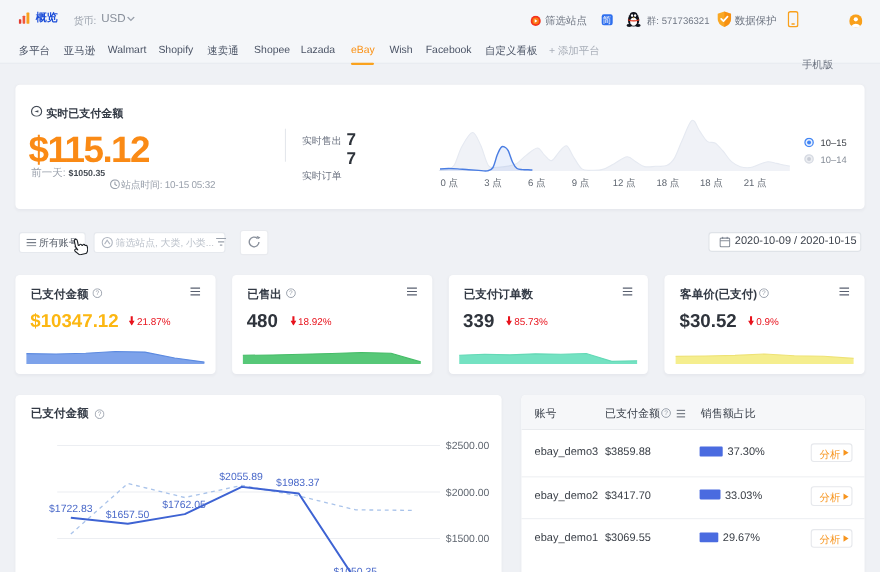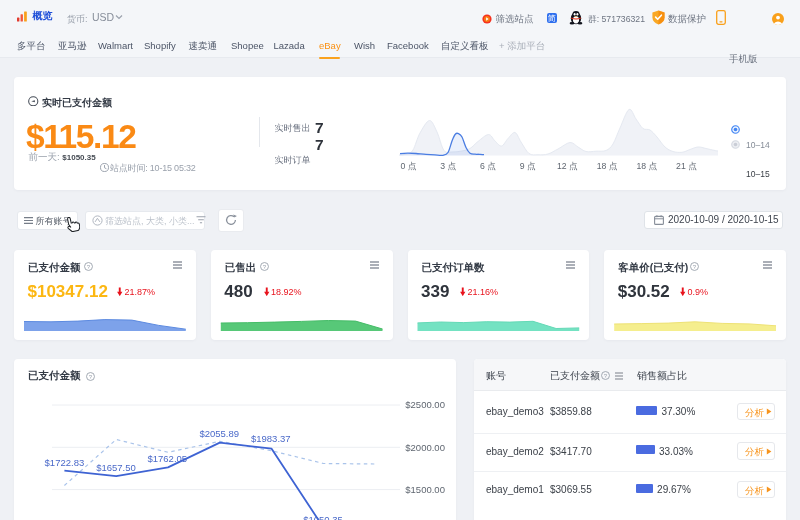--- a/index.html
+++ b/index.html
@@ -105,21 +105,21 @@
 <div class="abs t" style="left:527.7px;top:160.5px;font-size:8.7px;color:#5f6670;transform:translateX(-50%);">9 点</div>
 <div class="abs t" style="left:567.4px;top:160.5px;font-size:8.7px;color:#5f6670;transform:translateX(-50%);">12 点</div>
 <div class="abs t" style="left:607.1px;top:160.5px;font-size:8.7px;color:#5f6670;transform:translateX(-50%);">18 点</div>
 <div class="abs t" style="left:646.8px;top:160.5px;font-size:8.7px;color:#5f6670;transform:translateX(-50%);">18 点</div>
 <div class="abs t" style="left:686.5px;top:160.5px;font-size:8.7px;color:#5f6670;transform:translateX(-50%);">21 点</div>
 
 <svg class="abs" style="left:731px;top:125px;" width="9" height="9" viewBox="0 0 10 10">
   <circle cx="5" cy="5" r="4.2" fill="#eaf2fe" stroke="#4285f4" stroke-width="1.3"></circle>
   <circle cx="5" cy="5" r="2.0" fill="#4285f4"></circle>
 </svg>
-<div class="abs t" style="left:746px;top:125px;font-size:8.5px;color:#3a3f46;margin-top:44px;">10–15</div>
+<div class="abs t" style="left:746px;top:125px;font-size:8.5px;color:#3a3f46;">10–15</div>
 <svg class="abs" style="left:731px;top:140.4px;" width="9" height="9" viewBox="0 0 10 10">
   <circle cx="5" cy="5" r="4.2" fill="#eceef2" stroke="#d6dae2" stroke-width="1.3"></circle>
   <circle cx="5" cy="5" r="2.0" fill="#c9cdd6"></circle>
 </svg>
 <div class="abs t" style="left:746px;top:140.4px;font-size:8.5px;color:#858c97;">10–14</div>
 
 <div class="abs" style="left:17px;top:210.5px;width:60.5px;height:19px;background:#fff;border:1px solid #e6e9ee;border-radius:3px;"></div>
 <svg class="abs" style="left:24px;top:216.5px;" width="9" height="7" viewBox="0 0 9 7">
   <path d="M0,0.6 h9 M0,3.5 h9 M0,6.4 h9" stroke="#767d88" stroke-width="1.1"></path>
 </svg>
@@ -189,21 +189,21 @@
   </svg>
 <div class="card" style="left:407.5px;top:250px;width:181.75px;height:90px;"></div>
 <div class="abs t" style="left:421.5px;top:260.5px;font-size:10.5px;font-weight:bold;color:#333a45;">已支付订单数</div>
 <svg class="abs" style="left:566.25px;top:260.5px;" width="9" height="8" viewBox="0 0 9 8">
     <path d="M0,1 h9 M0,4 h9 M0,7 h9" stroke="#596070" stroke-width="1.1"></path>
   </svg>
 <div class="abs t" style="left:421.0px;top:281.5px;font-size:17px;font-weight:bold;color:#2f343c;">339</div>
 <svg class="abs" style="left:460px;top:286.5px;" width="5.5" height="9.5" viewBox="0 0 5.5 9.5">
     <path d="M1.8,0.4 h1.9 v4.3 h1.7 L2.75,9.2 L0.1,4.7 h1.7 Z" fill="#e8131d"></path>
   </svg>
-<div class="abs t" style="left:467.5px;top:286.5px;font-size:9px;color:#e8131d;">21.16%</div>
+<div class="abs t" style="left:467.5px;top:286.5px;font-size:9px;color:#e8131d;">85.73%</div>
 <svg class="abs" style="left:0;top:0;" width="800" height="520" viewBox="0 0 800 520">
     <path d="M417.5,322.9 L440.6,322.0 L463.7,322.6 L486.8,321.7 L509.9,322.1 L533.0,321.3 L556.1,328.5 L579.2,327.9 L579.2,331.0 L417.5,331.0 Z" fill="#74e2c2"></path>
     <path d="M417.5,322.9 L440.6,322.0 L463.7,322.6 L486.8,321.7 L509.9,322.1 L533.0,321.3 L556.1,328.5 L579.2,327.9" fill="none" stroke="#64d9b6" stroke-width="1"></path>
   </svg>
 <div class="card" style="left:604.25px;top:250px;width:181.75px;height:90px;"></div>
 <div class="abs t" style="left:618.25px;top:260.5px;font-size:10.5px;font-weight:bold;color:#333a45;">客单价(已支付)</div>
 <svg class="abs" style="left:690px;top:262px;" width="9" height="9" viewBox="0 0 12 12">
     <circle cx="6" cy="6" r="5.3" fill="none" stroke="#9aa1ac" stroke-width="1.2"></circle>
     <text x="6" y="8.8" font-size="8" fill="#9aa1ac" text-anchor="middle" font-family="Liberation Sans">?</text>
   </svg>

